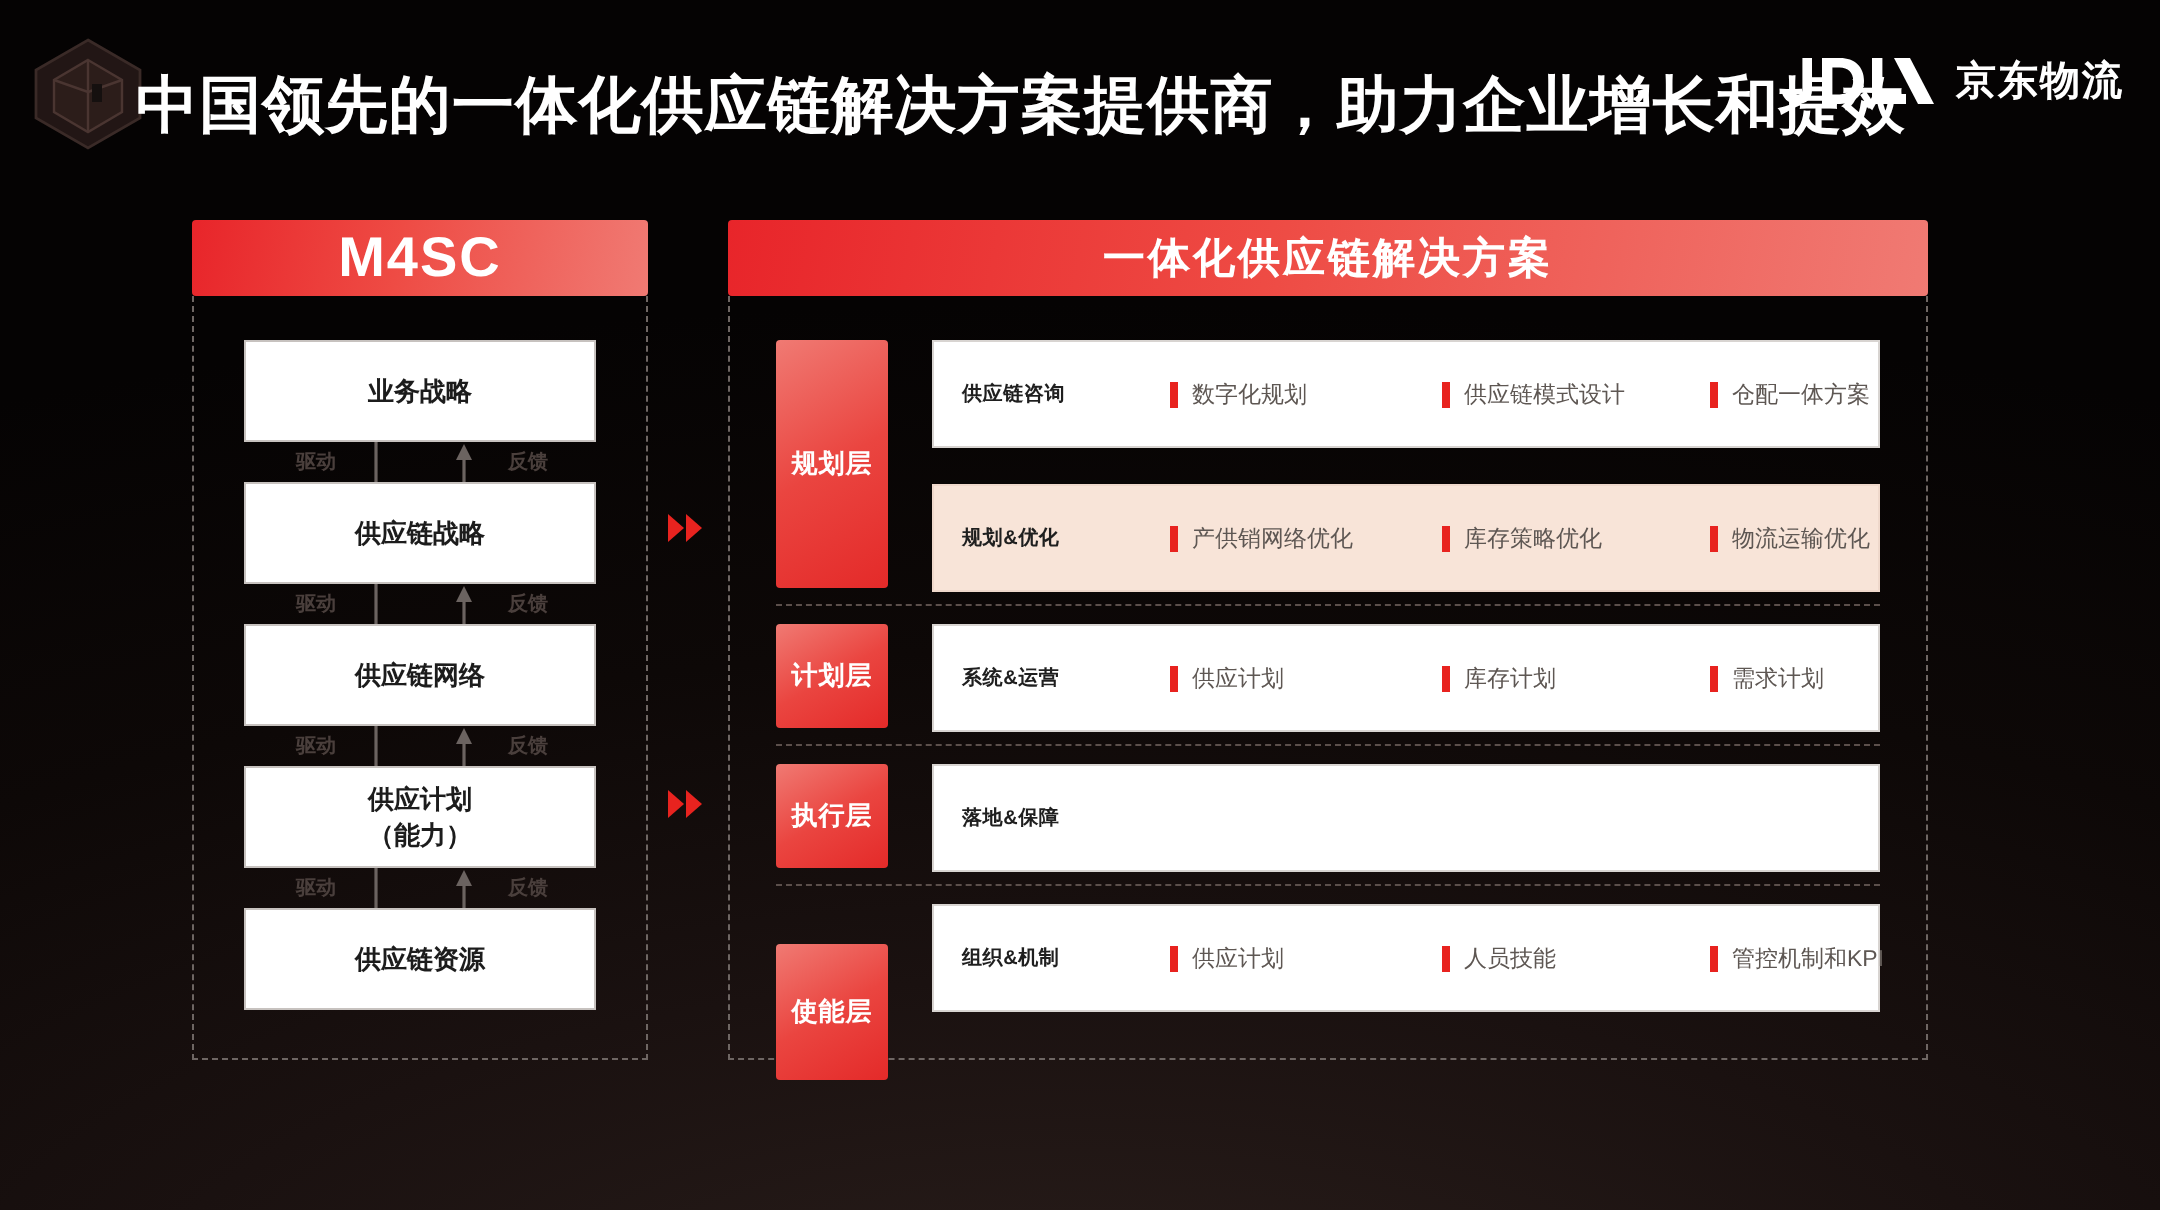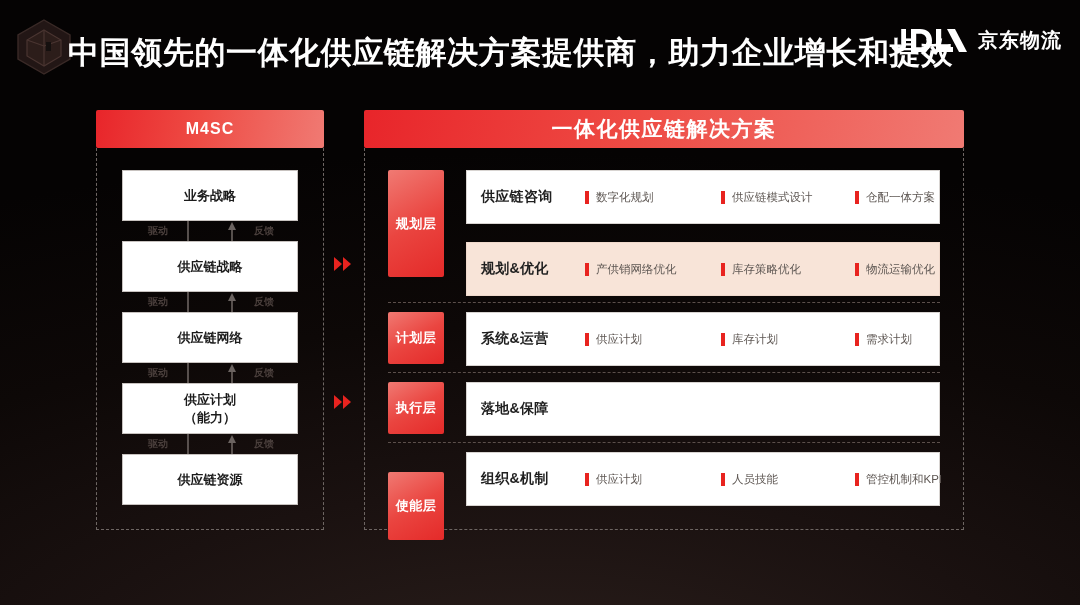--- a/index.html
+++ b/index.html
@@ -69,21 +69,21 @@
     height: 38px;
     border-radius: 2px;
     display: flex;
     align-items: center;
     justify-content: center;
     color: #fff;
     font-weight: bold;
     background: linear-gradient(100deg, #e8252a 0%, #ee4b44 45%, #f07a73 100%);
   }
 
-  #left-title  { left: 96px;  top: 110px; width: 228px; font-size: 16px; letter-spacing: 1px; }
+  #left-title  { left: 96px;  top: 110px; width: 228px; font-size: 28px; letter-spacing: 1px; }
   #right-title { left: 364px; top: 110px; width: 600px; font-size: 21px; letter-spacing: 1.5px; }
 
   .panel-body {
     position: absolute;
     border: 1px dashed #6e6663;
     border-top: none;
   }
   #left-body  { left: 96px;  top: 148px; width: 228px; height: 382px; }
   #right-body { left: 364px; top: 148px; width: 600px; height: 382px; }
 
@@ -154,21 +154,21 @@
     display: flex;
     align-items: center;
     padding-left: 14px;
   }
   .srow.plain  { background: #ffffff; }
   .srow.accent { background: #f8e4d8; border-color: #efd8cb; }
 
   .srow .cat {
     width: 104px;
     flex: none;
-    font-size: 14px;
+    font-size: 10px;
     font-weight: bold;
     color: #1f1f1f;
     letter-spacing: 0.3px;
   }
   .srow .items {
     flex: 1;
     display: flex;
     align-items: center;
   }
   .srow .item {
@@ -300,21 +300,21 @@
   <div class="chev" style="top:395px">
     <svg width="22" height="14" viewBox="0 0 22 14">
       <polygon points="0,0 8,7 0,14" fill="#e8231f"></polygon>
       <polygon points="9,0 17,7 9,14" fill="#e8231f"></polygon>
     </svg>
   </div>
 
   <div class="panel-title" id="right-title">一体化供应链解决方案</div>
   <div class="panel-body" id="right-body"></div>
 
-  <div class="layer-badge" style="top:170px;height:107px">规划层</div>
+  <div class="layer-badge" style="top:170px;height:124px">规划层</div>
   <div class="layer-badge" style="top:312px;height:52px">计划层</div>
   <div class="layer-badge" style="top:382px;height:52px">执行层</div>
   <div class="layer-badge" style="top:472px;height:68px">使能层</div>
 
   <div class="hsep" style="top:302px"></div>
   <div class="hsep" style="top:372px"></div>
   <div class="hsep" style="top:442px"></div>
 
   <div class="srow plain" style="top:170px">
     <div class="cat">供应链咨询</div>

